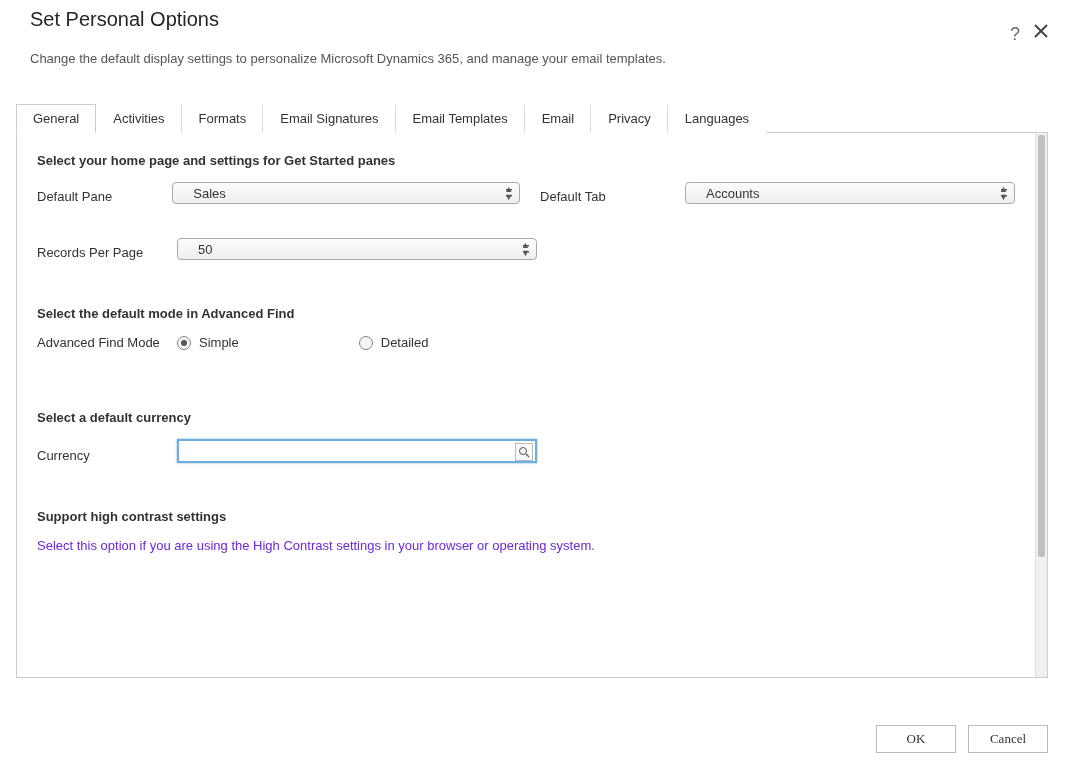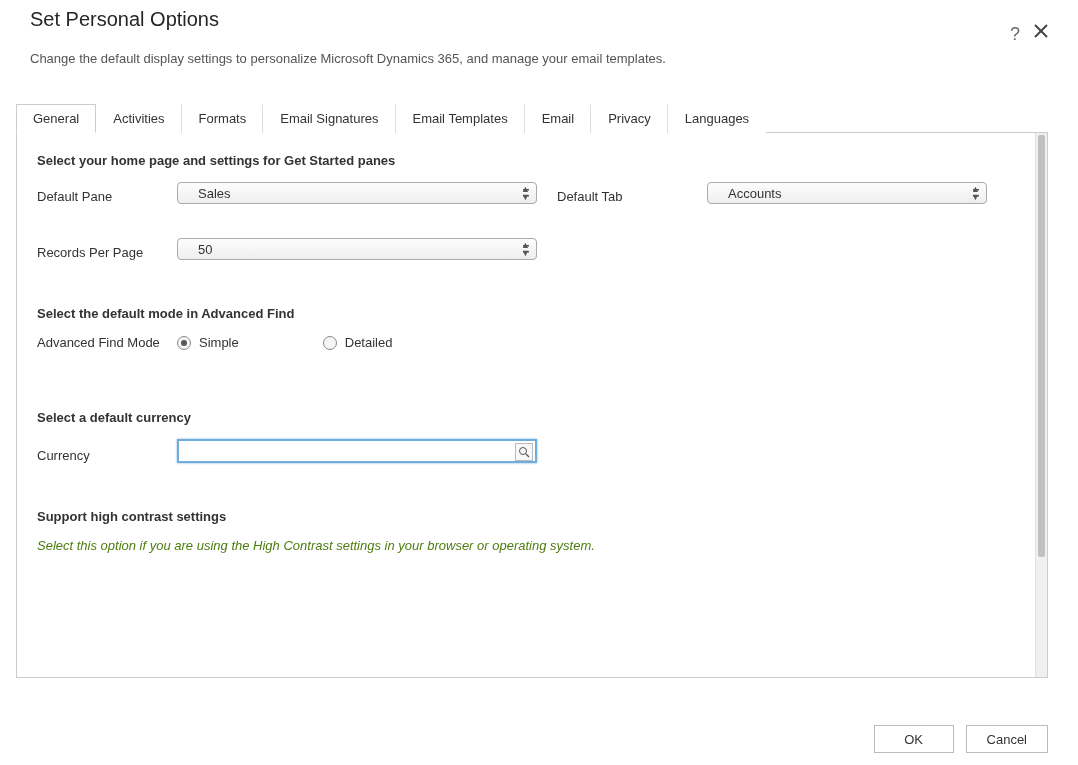--- a/index.html
+++ b/index.html
@@ -205,31 +205,31 @@
     background: #f8f8f8;
     display: flex;
     align-items: center;
     justify-content: center;
     cursor: pointer;
   }
   .lookup-btn svg { width: 12px; height: 12px; }
 
   .helper-text {
     font-size: 13px;
-    color: #4d7c0f;
+    color: #6d28d9;
     margin: 10px 0 14px 0;
-    font-style: italic;
   }
 
   .footer {
     position: absolute;
     right: 30px;
     bottom: 12px;
     display: flex;
     gap: 12px;
+    font-family: Liberation Serif, serif;
   }
   .btn {
     min-width: 80px;
     height: 28px;
     border: 1px solid #bbb;
     background: #fff;
     font-size: 13px;
     display: flex;
     align-items: center;
     justify-content: center;
@@ -277,21 +277,21 @@
       <div class="row">
         <div class="label-col">Default Pane</div>
         <div class="ctrl-col">
           <div class="select">
             <span>Sales</span>
             <span class="updown">▲<br>▼</span>
           </div>
         </div>
         <div class="label-col2">Default Tab</div>
         <div class="ctrl-col2">
-          <div class="select" style="width:280px">
+          <div class="select" style="width:330px">
             <span>Accounts</span>
             <span class="updown">▲<br>▼</span>
           </div>
         </div>
       </div>
 
       <div class="section-gap"></div>
       <div class="row">
         <div class="label-col">Records Per Page</div>
         <div class="ctrl-col">
@@ -299,21 +299,21 @@
             <span>50</span>
             <span class="updown">▲<br>▼</span>
           </div>
         </div>
       </div>
 
       <div class="section-gap"></div>
       <div class="section-title">Select the default mode in Advanced Find</div>
       <div class="row" style="margin-bottom:0">
         <div class="label-col">Advanced Find Mode</div>
-        <div class="radio-opt" style="margin-right:84px">
+        <div class="radio-opt" style="margin-right:120px">
           <span class="radio checked"></span>
           <span>Simple</span>
         </div>
         <div class="radio-opt">
           <span class="radio"></span>
           <span>Detailed</span>
         </div>
       </div>
 
       <div class="section-gap"></div>

